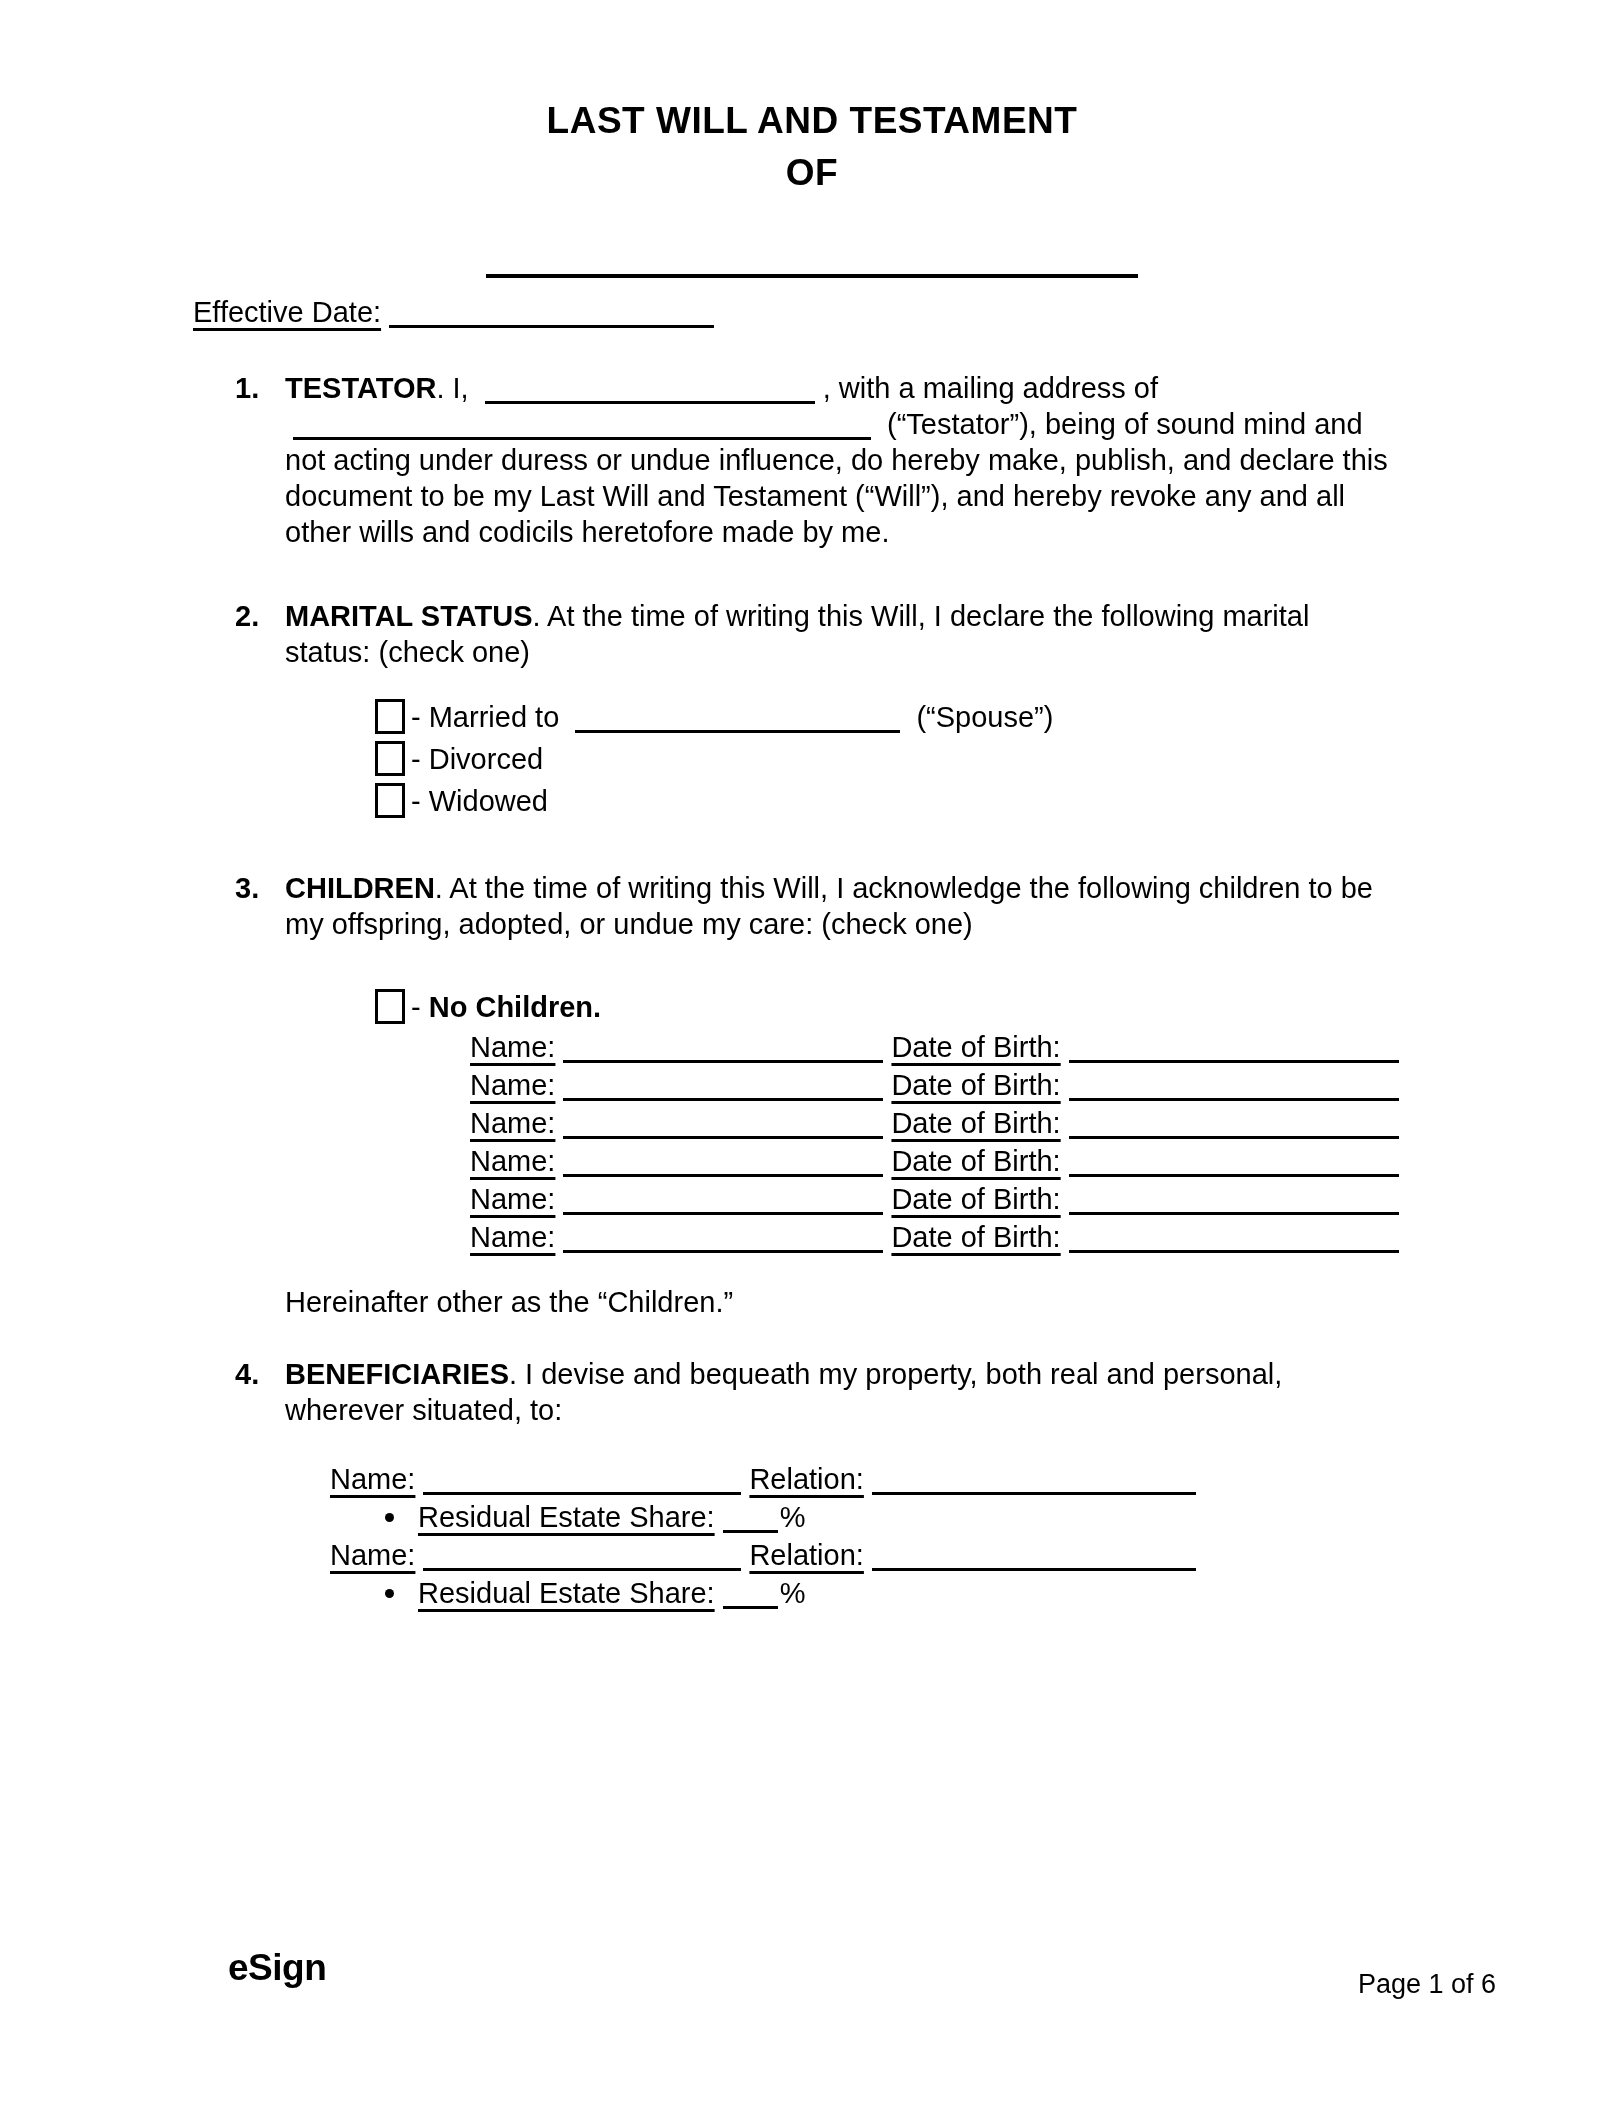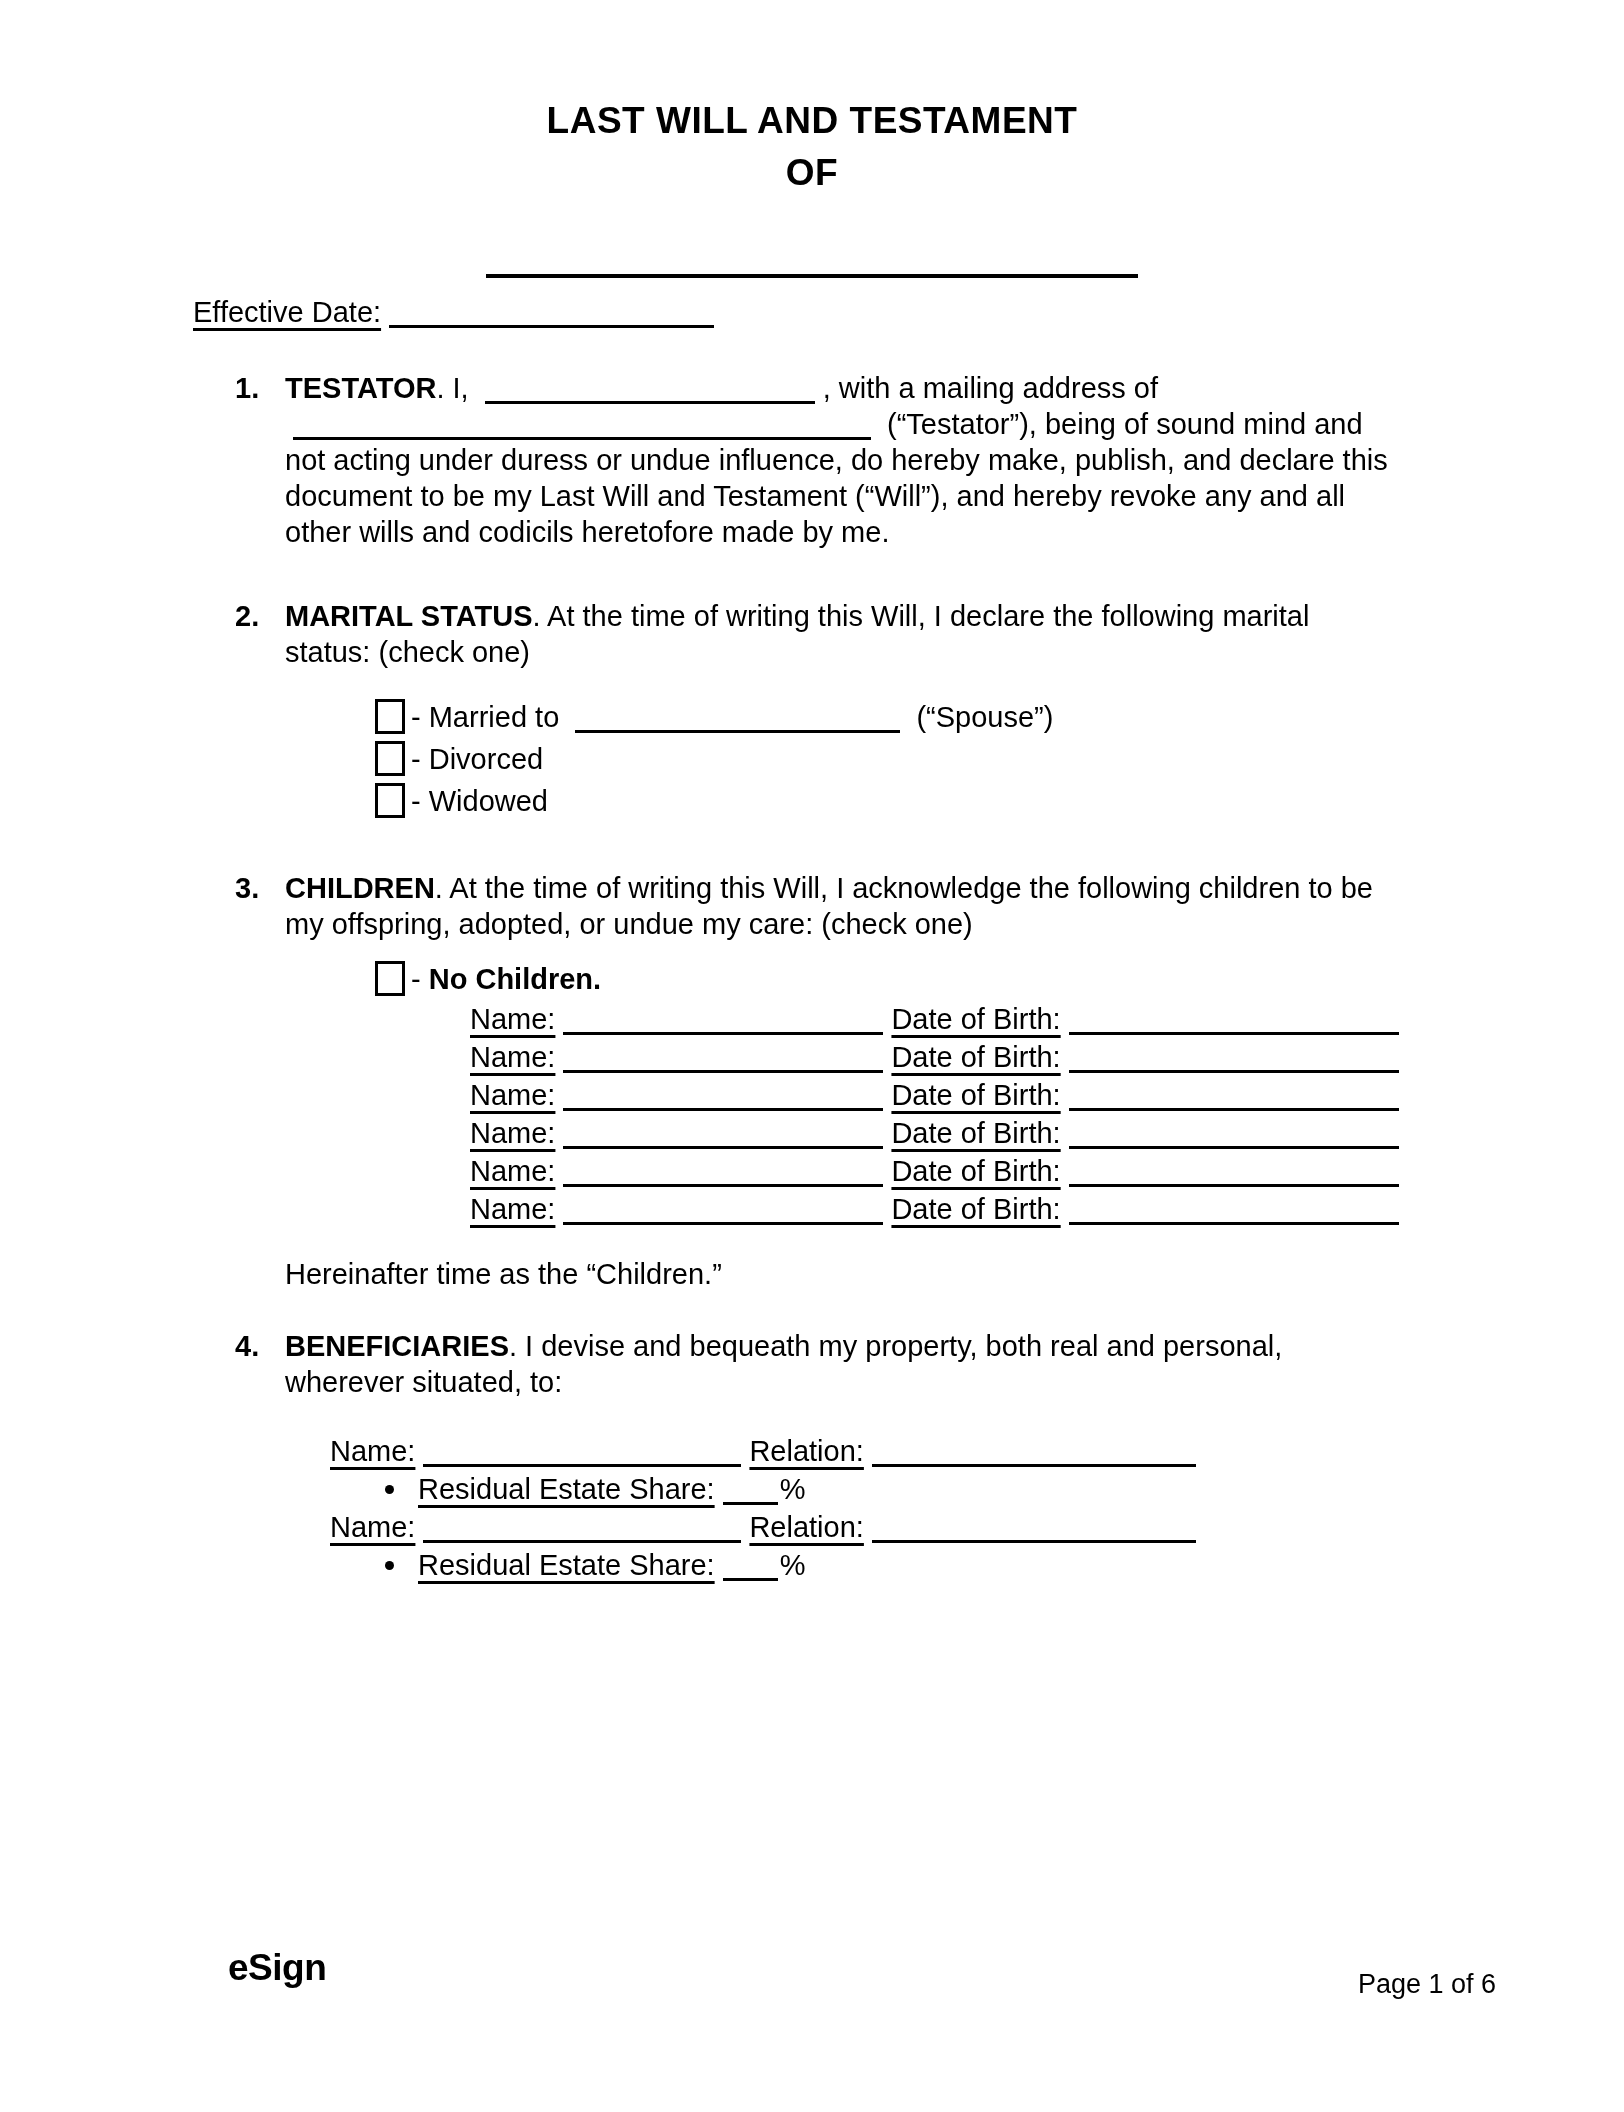--- a/index.html
+++ b/index.html
@@ -76,21 +76,21 @@
   .cb{
     display:inline-block;
     width:24px;
     height:29px;
     border:3px solid #000;
     vertical-align:middle;
     margin:-6px 6px 0 0;
     background:#fff;
   }
   .no-children{
-    margin:16px 0 0 375px;
+    margin:44px 0 0 375px;
     line-height:42px;
   }
   .children-header{
     margin:30px 0 0 375px;
     line-height:42px;
   }
   .child-rows{
     margin-left:470px;
     line-height:38px;
   }
@@ -166,21 +166,21 @@
 
   <div class="child-rows">
     <div><span class="ul">Name:</span><span class="blank w-cname"></span><span class="ul">Date of Birth:</span><span class="blank w-cdob"></span></div>
     <div><span class="ul">Name:</span><span class="blank w-cname"></span><span class="ul">Date of Birth:</span><span class="blank w-cdob"></span></div>
     <div><span class="ul">Name:</span><span class="blank w-cname"></span><span class="ul">Date of Birth:</span><span class="blank w-cdob"></span></div>
     <div><span class="ul">Name:</span><span class="blank w-cname"></span><span class="ul">Date of Birth:</span><span class="blank w-cdob"></span></div>
     <div><span class="ul">Name:</span><span class="blank w-cname"></span><span class="ul">Date of Birth:</span><span class="blank w-cdob"></span></div>
     <div><span class="ul">Name:</span><span class="blank w-cname"></span><span class="ul">Date of Birth:</span><span class="blank w-cdob"></span></div>
   </div>
 
-  <div class="hereinafter">Hereinafter time as the “Children.”</div>
+  <div class="hereinafter">Hereinafter other as the “Children.”</div>
 
   <div class="section mt-s4">
     <div class="num">4.</div>
     <div class="secbody"><span class="b">BENEFICIARIES</span><span>. I devise and bequeath my property, both real and personal, wherever situated, to:</span></div>
   </div>
 
   <div class="beneficiaries">
     <div><span class="ul">Name:</span><span class="blank w-bname"></span><span class="ul">Relation:</span><span class="blank w-brel"></span></div>
     <div class="bullet-row"><span class="bullet"></span><span class="ul">Residual Estate Share:</span><span class="blank w-share"></span><span>%</span></div>
     <div><span class="ul">Name:</span><span class="blank w-bname"></span><span class="ul">Relation:</span><span class="blank w-brel"></span></div>

